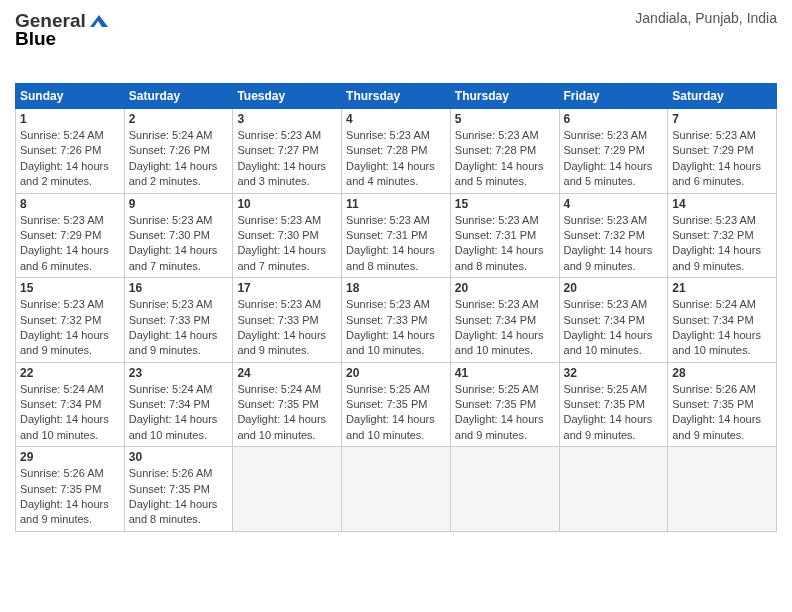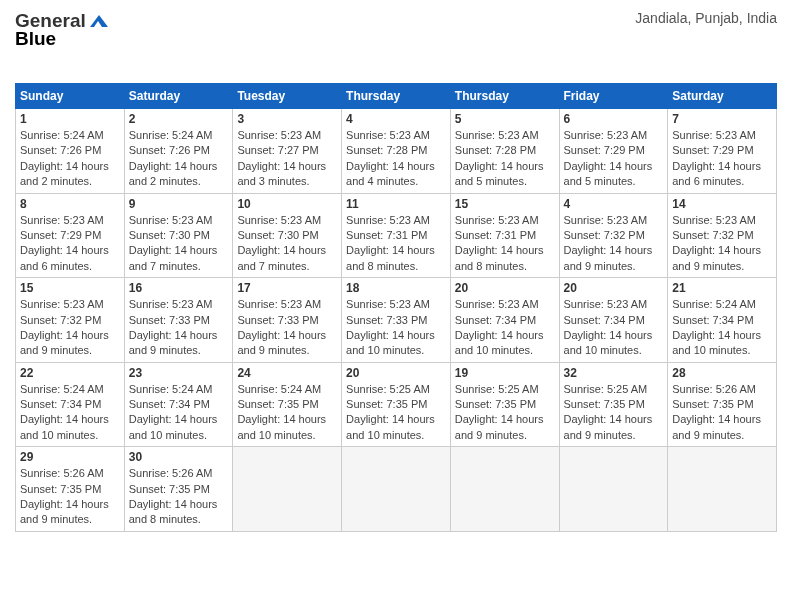--- a/index.html
+++ b/index.html
@@ -312,21 +312,21 @@
       </td>
           <td>
         <span class="day-num">20</span>
         <div class="day-detail">
           Sunrise: 5:25 AM<br>
           Sunset: 7:35 PM<br>
           Daylight: 14 hours and 10 minutes.
         </div>
       </td>
           <td>
-        <span class="day-num">19</span>
+        <span class="day-num">41</span>
         <div class="day-detail">
           Sunrise: 5:25 AM<br>
           Sunset: 7:35 PM<br>
           Daylight: 14 hours and 9 minutes.
         </div>
       </td>
           <td>
         <span class="day-num">32</span>
         <div class="day-detail">
           Sunrise: 5:25 AM<br>

